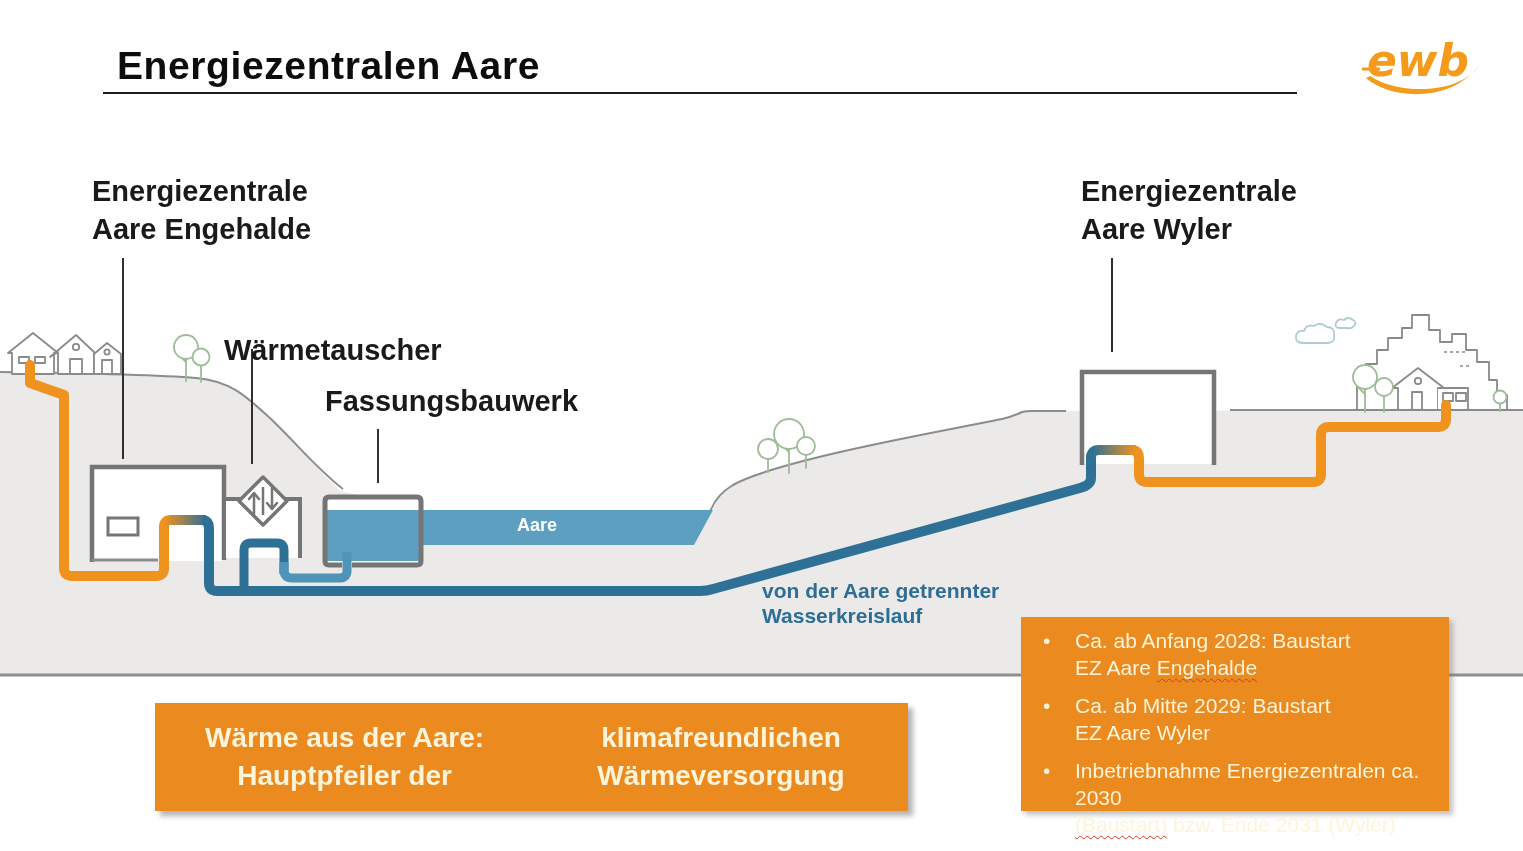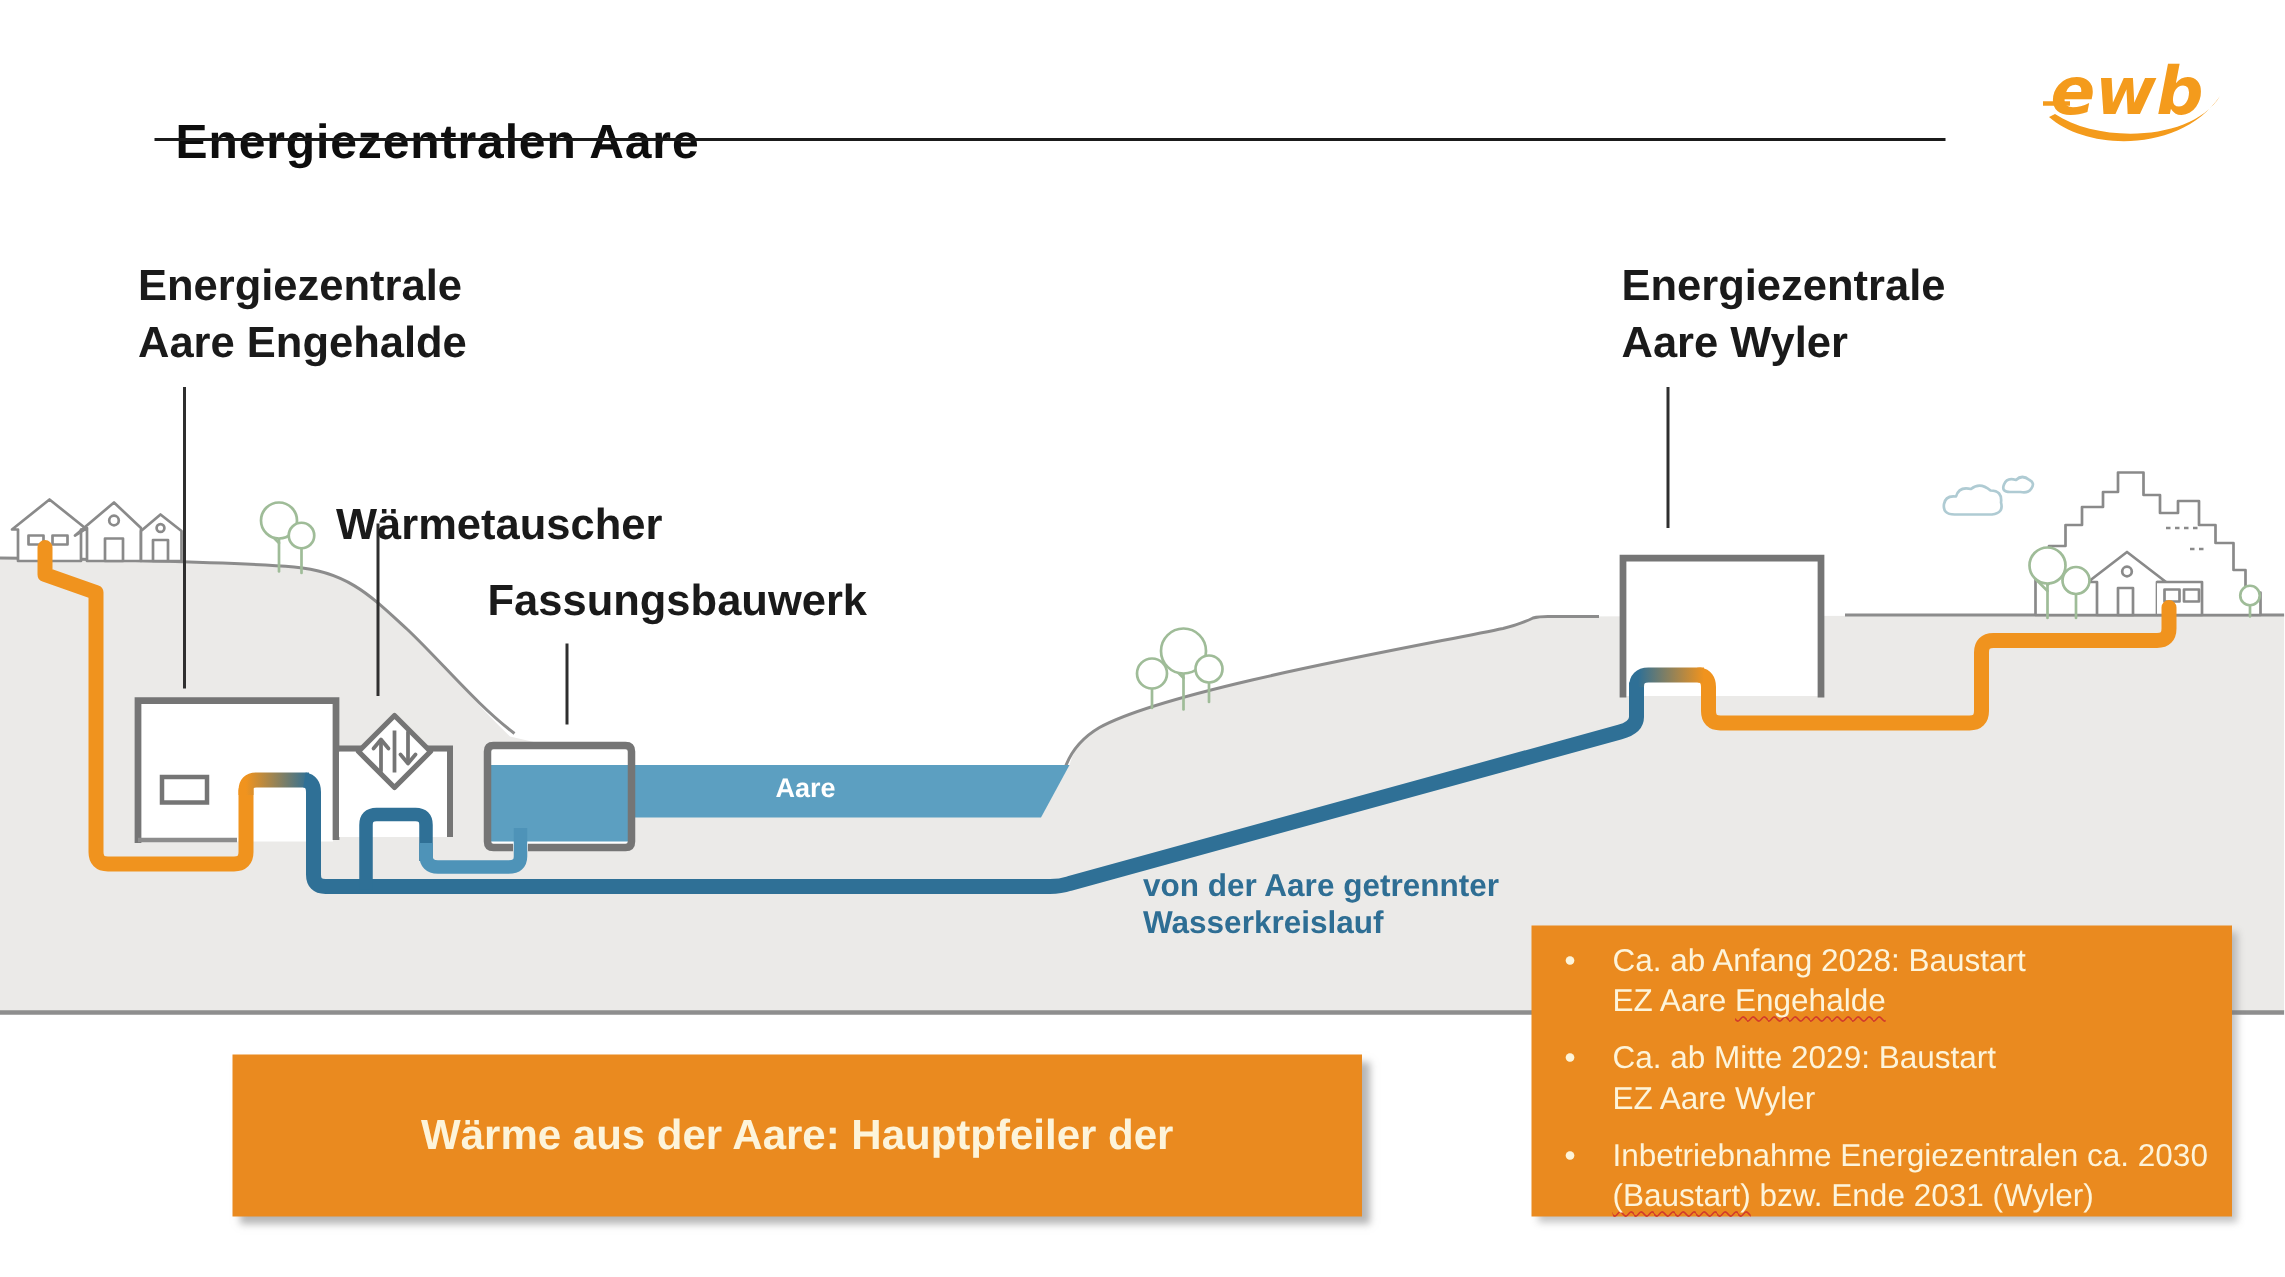--- a/index.html
+++ b/index.html
@@ -1,38 +1,38 @@
 <!DOCTYPE html>
 <html><head>
 <meta charset="utf-8">
 <style>
   html,body{margin:0;padding:0;background:#fff;}
   #app{position:relative;width:1523px;height:851px;background:#ffffff;overflow:hidden;
        font-family:"Liberation Sans",sans-serif;}
   .abs{position:absolute;}
 
   
-  .page-title{left:117px;top:44px;font-size:32px;font-weight:bold;color:#0d0d0d;letter-spacing:.6px;margin-top:32px;}
+  .page-title{left:117px;top:44px;font-size:39px;font-weight:bold;color:#0d0d0d;letter-spacing:.6px;}
   .title-rule{left:103px;top:92px;width:1194px;height:2px;background:#1b1b1b;}
 
   
   .dlabel{font-weight:bold;color:#1a1a1a;font-size:29px;line-height:38px;white-space:nowrap;}
   .lbl-engehalde{left:92px;top:172px;}
   .lbl-waermetauscher{left:224px;top:299px;margin-top:32px;}
   .lbl-fassungsbauwerk{left:325px;top:382px;}
   .lbl-wyler{left:1081px;top:172px;}
   .lbl-aare{left:492px;top:515px;width:90px;text-align:center;font-weight:bold;color:#ffffff;font-size:18px;}
   .lbl-loop{left:762px;top:578px;font-weight:bold;color:#2e6e94;font-size:21px;line-height:25px;white-space:nowrap;}
 
   
   .callout{left:155px;top:703px;width:753px;height:108px;background:#ea8a1f;
            box-shadow:5px 5px 5px rgba(120,120,120,.55);
            display:flex;flex-direction:row;justify-content:center;align-items:center;
            color:#fdf4da;font-weight:bold;font-size:28px;line-height:38px;text-align:center;}
-  .timeline{left:1021px;top:617px;width:467px;height:194px;background:#ea8a1f;
+  .timeline{left:1021px;top:617px;width:428px;height:194px;background:#ea8a1f;
             box-shadow:4px 4px 5px rgba(120,120,120,.45);
             color:#fdf4da;font-size:21px;line-height:27px;box-sizing:border-box;
             padding:10px 12px 8px 14px;}
   .timeline ul{list-style:none;margin:0;padding:0;}
   .timeline li{position:relative;padding-left:40px;margin-bottom:11px;}
   .timeline li:last-child{margin-bottom:0;}
   .timeline li::before{content:"•";position:absolute;left:8px;top:0;font-size:21px;color:#fdf4da;}
   .misspelled{text-decoration:underline wavy #d23a2a 1px;text-underline-offset:3px;text-decoration-skip-ink:none;}
 </style>
 </head>
@@ -201,20 +201,21 @@
     <div>Aare Wyler</div>
   </div>
   <div class="abs lbl-aare">Aare</div>
   <div class="abs lbl-loop">
     <div>von der Aare getrennter</div>
     <div>Wasserkreislauf</div>
   </div>
 
   <div class="abs callout">
     <div>Wärme aus der Aare: Hauptpfeiler der</div>
+    <div>klimafreundlichen Wärmeversorgung</div>
   </div>
 
   <div class="abs timeline">
     <ul>
       <li>
         <div>Ca. ab Anfang 2028: Baustart</div>
         <div><span>EZ Aare </span><span class="misspelled">Engehalde</span><span></span></div>
       </li>
       <li>
         <div>Ca. ab Mitte 2029: Baustart</div>

